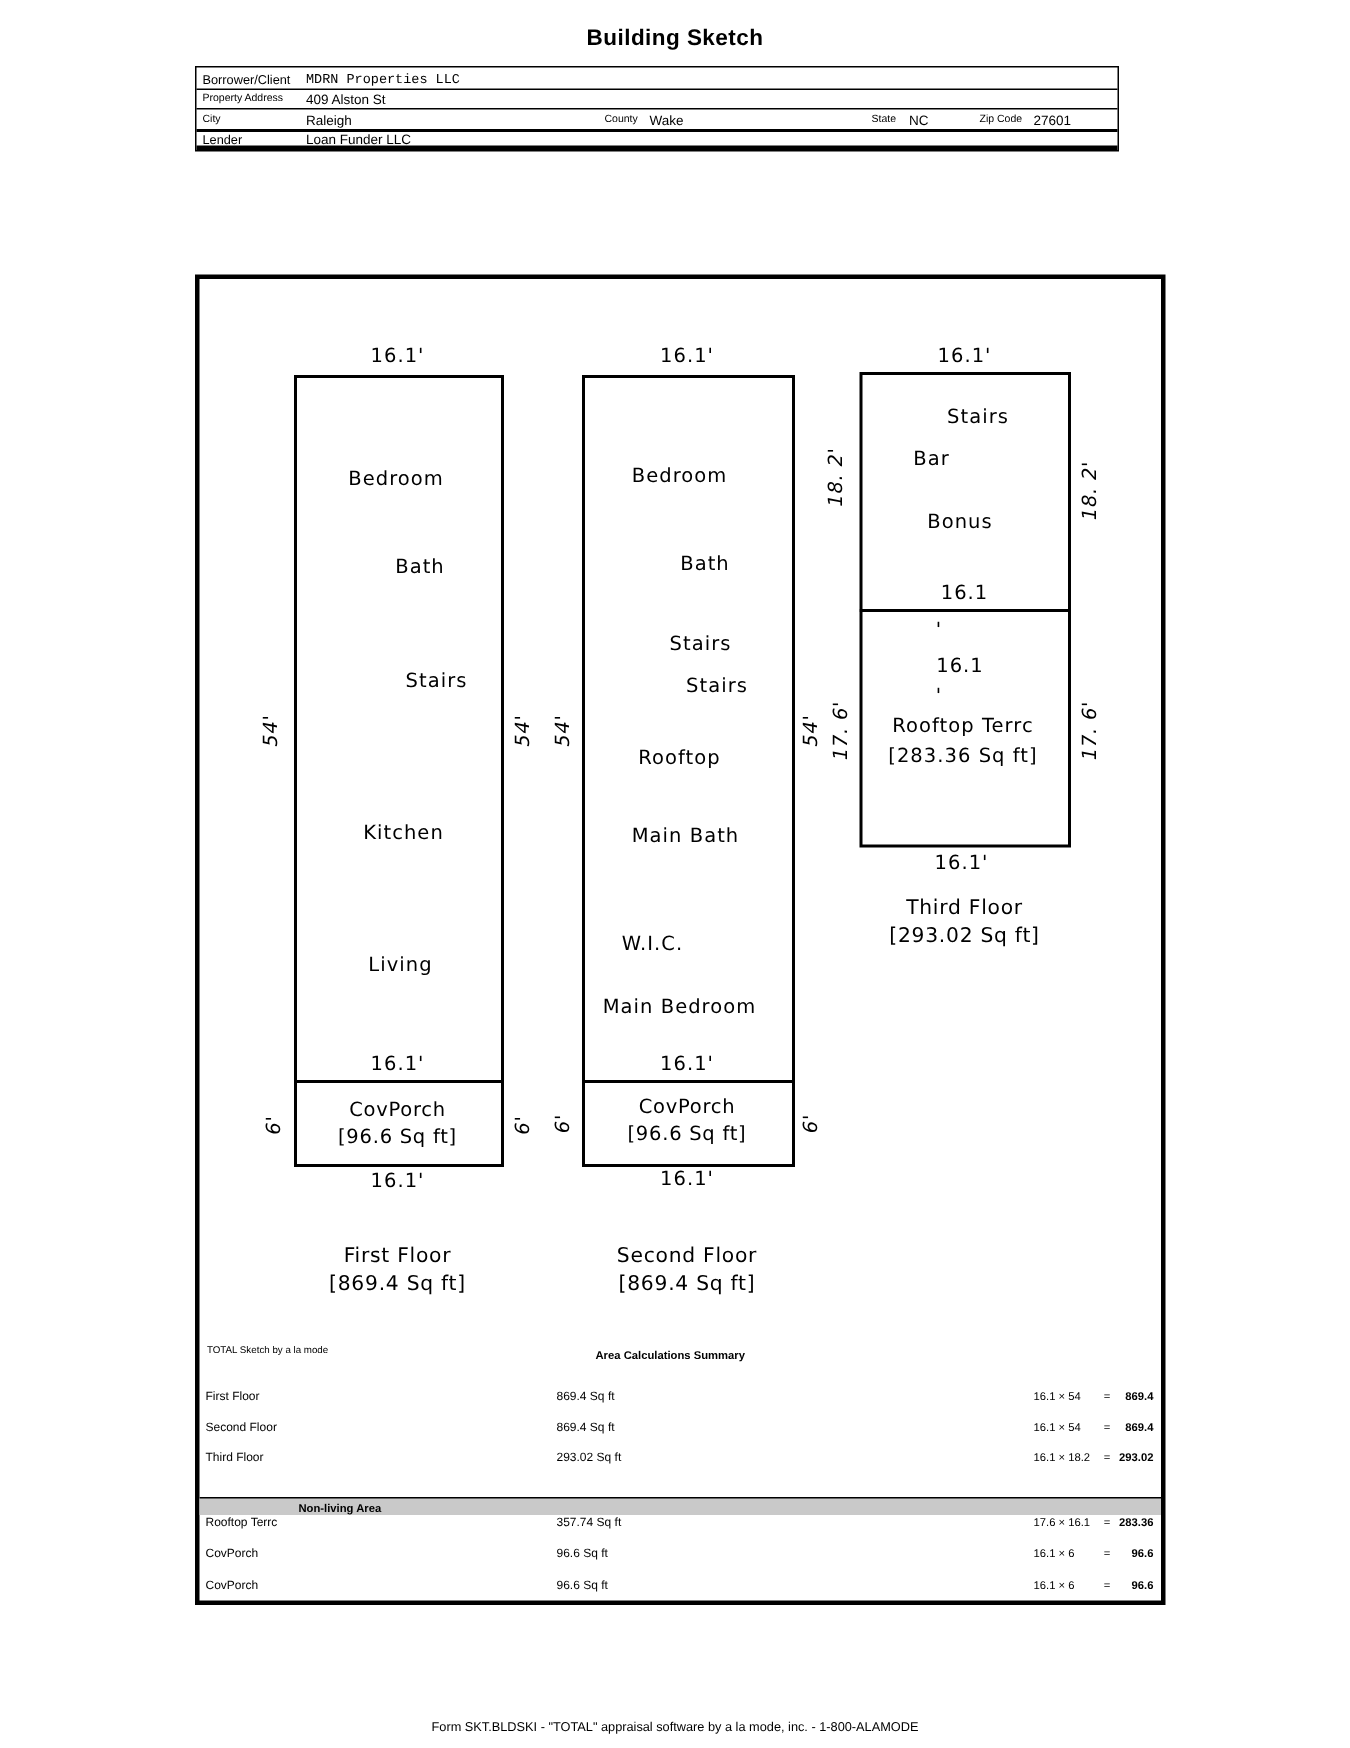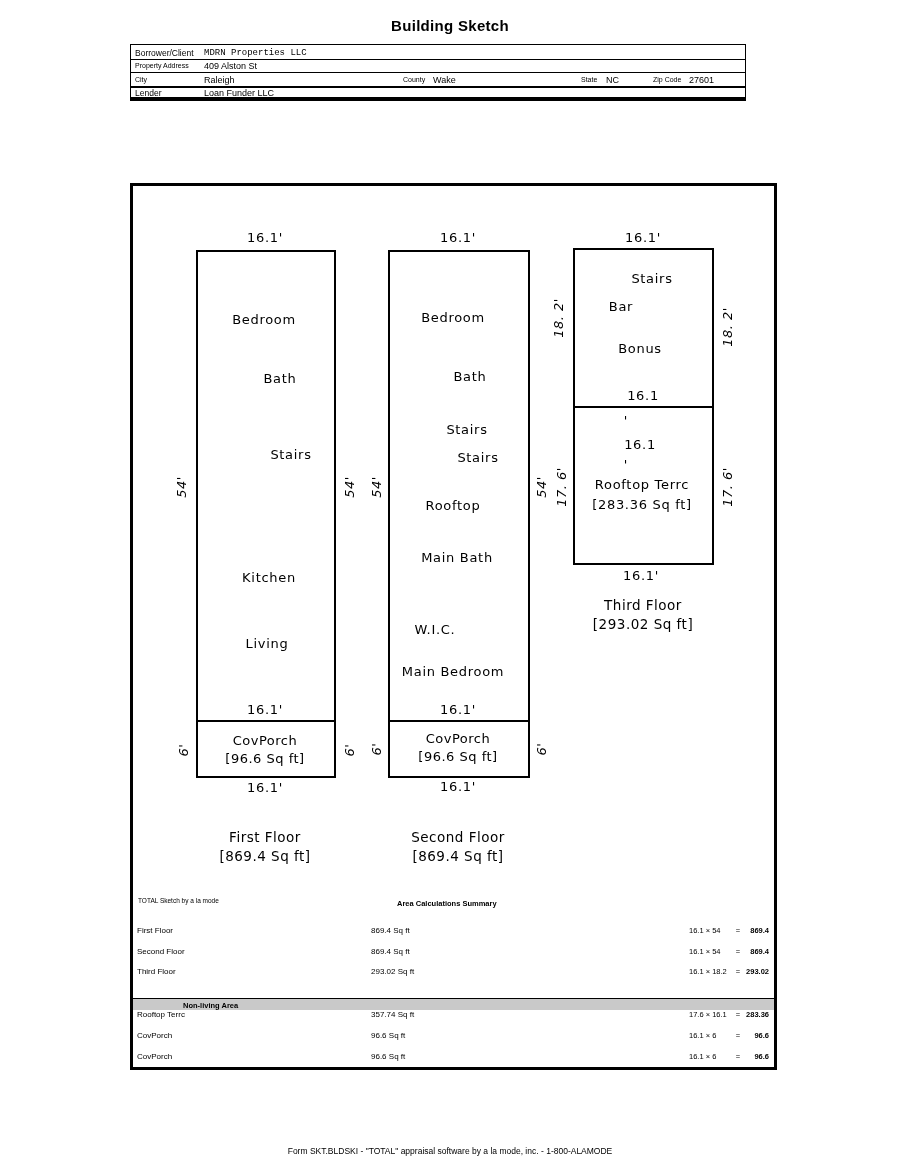--- a/index.html
+++ b/index.html
@@ -86,21 +86,21 @@
 
   <div class="sketchbox"></div>
 
   <div class="rect" style="left:196px;top:250px;width:140px;height:472px;"></div>
   <div class="rect" style="left:196px;top:720px;width:140px;height:58px;"></div>
 
   <div class="slabel" style="left:265px;top:230px;">16.1'</div>
   <div class="slabel" style="left:264px;top:312px;">Bedroom</div>
   <div class="slabel" style="left:280px;top:371px;">Bath</div>
   <div class="slabel" style="left:291px;top:447px;">Stairs</div>
-  <div class="slabel" style="left:269px;top:548px;margin-top:22px;">Kitchen</div>
+  <div class="slabel" style="left:269px;top:548px;">Kitchen</div>
   <div class="slabel" style="left:267px;top:636px;">Living</div>
   <div class="slabel" style="left:265px;top:702px;">16.1'</div>
 
   <div class="vdim" style="left:181px;top:487px;">54'</div>
   <div class="vdim" style="left:349px;top:487px;">54'</div>
 
   <div class="sporch" style="left:265px;top:732px;">
     <div>CovPorch</div>
     <div>[96.6 Sq ft]</div>
   </div>
@@ -199,21 +199,21 @@
     <span class="c-area">293.02 Sq ft</span>
     <span class="c-calc">
       <span class="c-expr">16.1 × 18.2</span>
       <span class="c-eq">=</span>
       <span class="c-res">293.02</span>
     </span>
   </div>
 
 
   <div class="band" style="top:998px;">
-    <span style="left:4px;padding-left:46px;">Non-living Area</span>
+    <span style="left:20px;padding-left:46px;">Non-living Area</span>
   </div>
 
   <div class="crow" style="top:1010px;">
     <span class="c-label">Rooftop Terrc</span>
     <span class="c-area">357.74 Sq ft</span>
     <span class="c-calc">
       <span class="c-expr">17.6 × 16.1</span>
       <span class="c-eq">=</span>
       <span class="c-res">283.36</span>
     </span>

